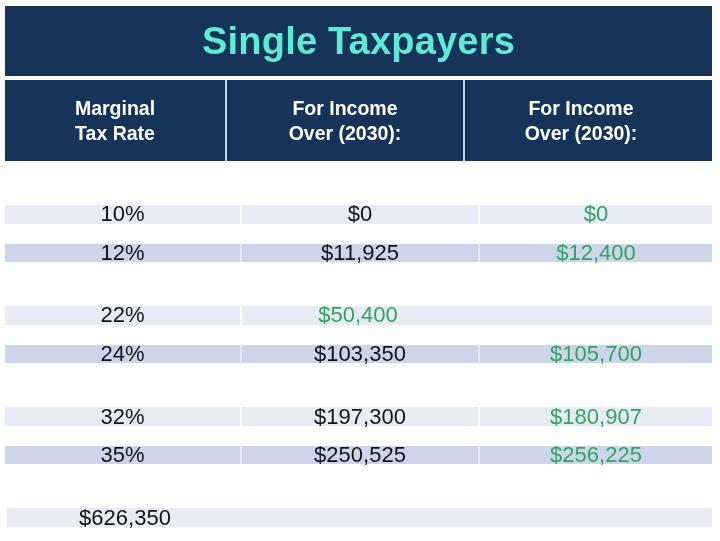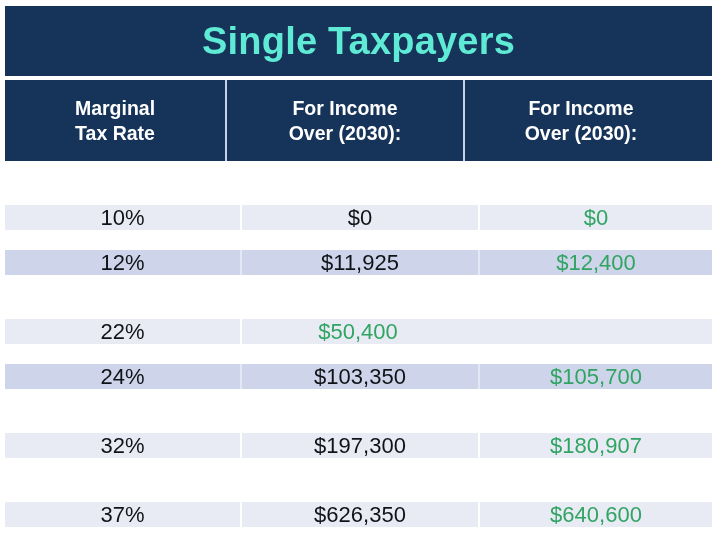--- a/index.html
+++ b/index.html
@@ -154,21 +154,24 @@
       <div class="data-cell c2">$103,350</div>
       <div class="data-cell c3">$105,700</div>
     </div>
 
     <div class="data-row odd">
       <div class="data-cell c1">32%</div>
       <div class="data-cell c2">$197,300</div>
       <div class="data-cell c3">$180,907</div>
     </div>
 
+    <div class="data-row even">
+      <div class="data-cell c1">35%</div>
+      <div class="data-cell c2">$250,525</div>
+      <div class="data-cell c3">$256,225</div>
+    </div>
 
     <div class="data-row odd">
-      <div class="data-cell c1">37%</div>
       <div class="data-cell c2">$626,350</div>
-      <div class="data-cell c3">$640,600</div>
     </div>
 
   </div>
 </div>
 
 </body></html>

